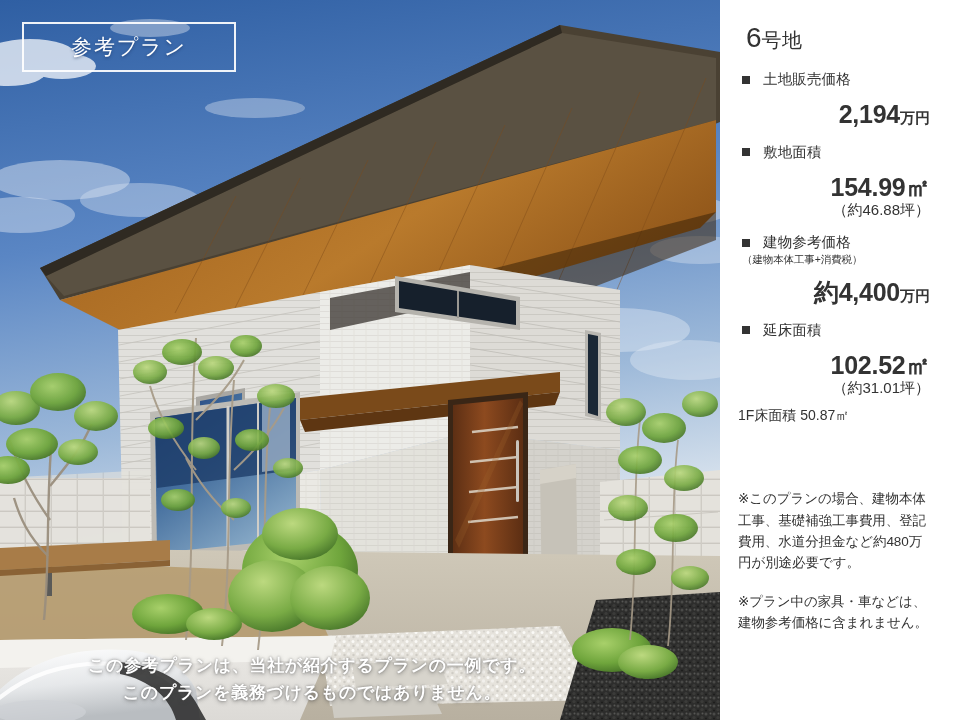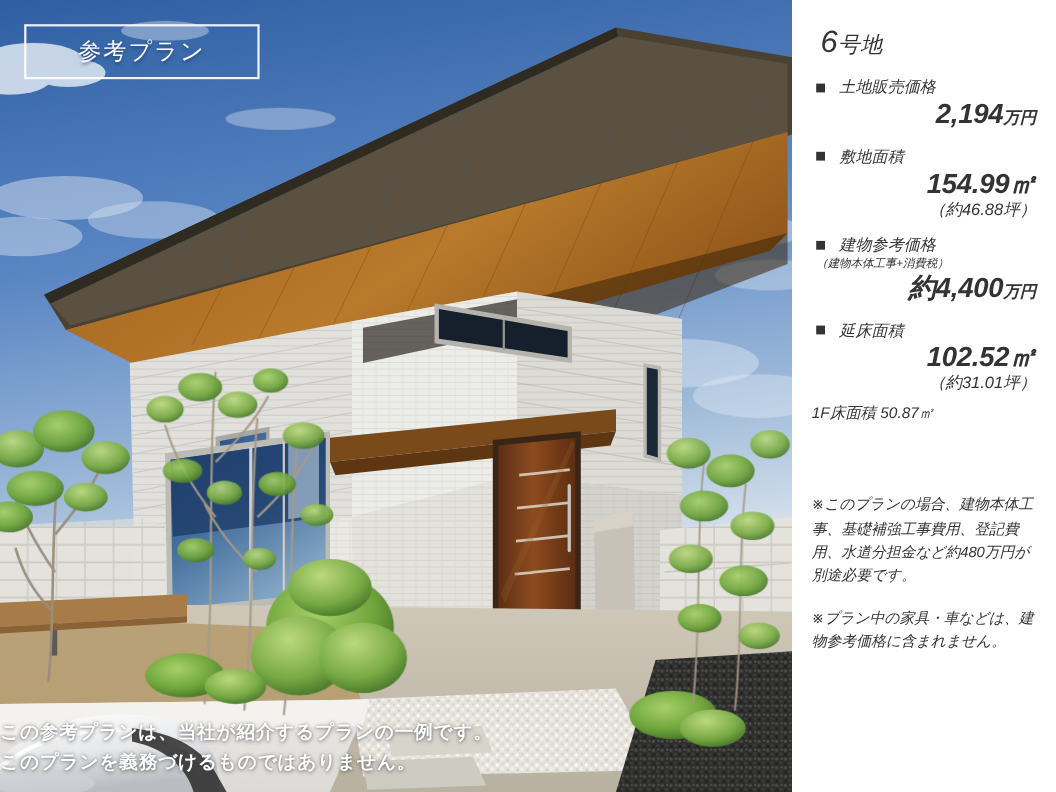--- a/index.html
+++ b/index.html
@@ -28,34 +28,33 @@
   .badge-label{
     color:#ffffff;font-size:21px;letter-spacing:.09em;
     font-weight:400;
     text-shadow:0 1px 3px rgba(20,40,80,.55);
     white-space:nowrap;
   }
 
   
   .photo-caption{
     position:absolute;left:0;bottom:14px;width:624px;
-    color:#ffffff;
+    text-align:center;color:#ffffff;
     font-size:17px;line-height:1.55;letter-spacing:.04em;
     text-shadow:0 1px 4px rgba(60,60,60,.6),0 0 2px rgba(80,80,80,.5);
     font-weight:700;
   }
   .photo-caption div{white-space:nowrap;}
 
   
   .panel{
     position:absolute;left:720px;top:0;width:240px;height:720px;
     background:#ffffff;box-sizing:border-box;
-    padding:24px 12px 0 18px;
+    padding:24px 24px 0 18px;
     color:#3a3a3a;
-    font-style:italic;
   }
   .plot-title{
     font-size:20px;color:#333;letter-spacing:.02em;
     margin:0 0 18px 8px;line-height:1;white-space:nowrap;
   }
   .plot-title .num{font-size:28px;font-weight:400;letter-spacing:0;}
 
   .spec{margin-bottom:13px;}
   .spec-head{
     font-size:14.5px;color:#333;letter-spacing:.01em;
@@ -65,21 +64,21 @@
   .sq{
     display:inline-block;width:8px;height:8px;background:#333;
     flex:none;position:relative;top:0px;
   }
   .spec-sub{
     font-size:10.5px;color:#333;letter-spacing:-.01em;
     margin-left:4px;margin-top:1px;white-space:nowrap;
   }
   .spec-value{
     text-align:right;font-size:25px;font-weight:700;color:#333;
-    letter-spacing:-.01em;line-height:1.18;margin-top:1px;
+    letter-spacing:-.01em;line-height:1.18;margin-top:11px;
     padding-right:6px;white-space:nowrap;
   }
   .spec-value .unit{font-size:15px;font-weight:700;letter-spacing:0;}
   .spec-value .sup{font-size:25px;font-weight:700;}
   .spec-paren{
     text-align:right;font-size:15px;color:#333;font-weight:400;
     padding-right:6px;margin-top:-1px;white-space:nowrap;
   }
   .spec-floors{
     text-align:left;font-size:14px;color:#333;line-height:1.32;

